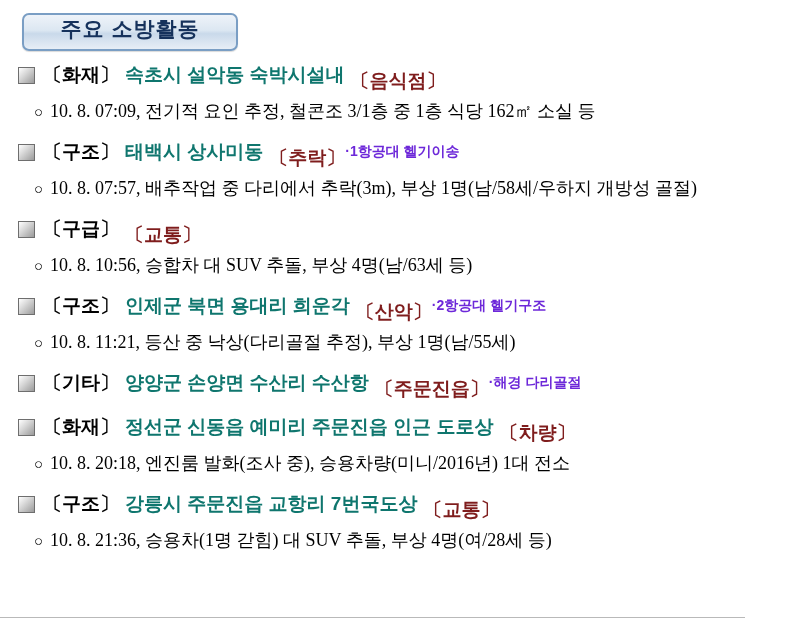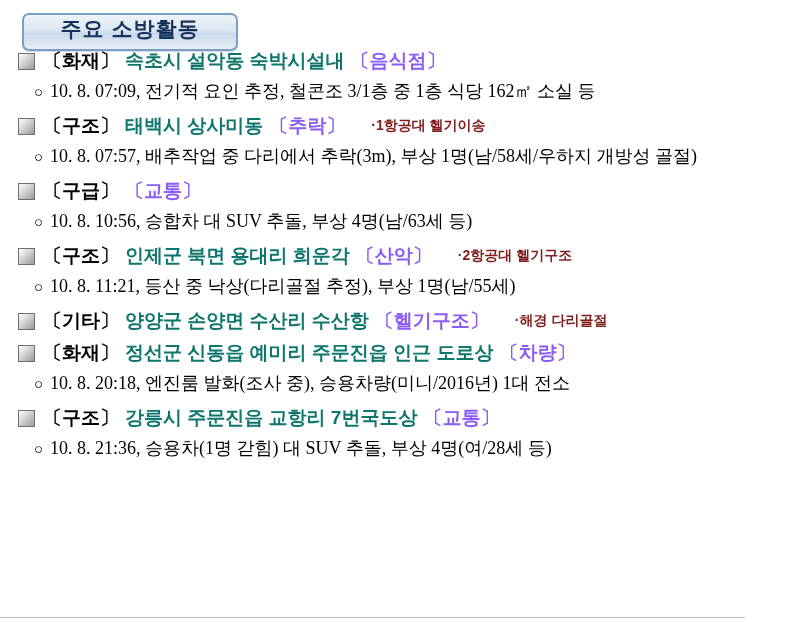--- a/index.html
+++ b/index.html
@@ -42,21 +42,21 @@
     font-weight: bold;
     font-size: 21px;
     letter-spacing: 1px;
     color: #16325c;
   }
 
   
   .entries {
     position: absolute;
     left: 0;
-    top: 44px;
+    top: 52px;
     width: 632px;
   }
   .entry {
     position: relative;
     margin-bottom: 0;
   }
   .headline {
     display: flex;
     align-items: center;
     padding: 4px 0 2px 18px;
@@ -82,28 +82,28 @@
     font-family: "Liberation Sans", sans-serif;
     font-weight: bold;
     font-size: 19px;
     color: #0f766e;
     margin-right: 6px;
   }
   .tag {
     font-family: "Liberation Sans", sans-serif;
     font-weight: bold;
     font-size: 19px;
-    color: #8b5cf6;
+    color: #7f1d1d;
+    margin-top: 12px;
   }
   .note {
     font-family: "Liberation Sans", sans-serif;
     font-weight: bold;
     font-size: 14px;
-    color: #7f1d1d;
-    margin-left: 26px;
+    color: #6d28d9;
   }
   .detail {
     padding: 3px 16px 6px 34px;
     font-family: "Liberation Serif", serif;
     font-size: 18px;
     white-space: nowrap;
   }
   .detail .circ {
     font-size: 15px;
     margin-right: 7px;
@@ -179,21 +179,21 @@
       <div class="detail">
         <span class="circ">○</span><span>10. 8. 11:21,  등산 중 낙상(다리골절 추정),  부상 1명(남/55세)</span>
       </div>
     </div>
 
     <div class="entry">
       <div class="headline">
         <span class="sq-icon"></span>
         <span class="cat">〔기타〕</span>
         <span class="place">양양군 손양면 수산리 수산항</span>
-        <span class="tag">〔헬기구조〕</span>
+        <span class="tag">〔주문진읍〕</span>
         <span class="note">·해경 다리골절</span>
       </div>
     </div>
 
     <div class="entry">
       <div class="headline">
         <span class="sq-icon"></span>
         <span class="cat">〔화재〕</span>
         <span class="place">정선군 신동읍 예미리 주문진읍 인근 도로상</span>
         <span class="tag">〔차량〕</span>

